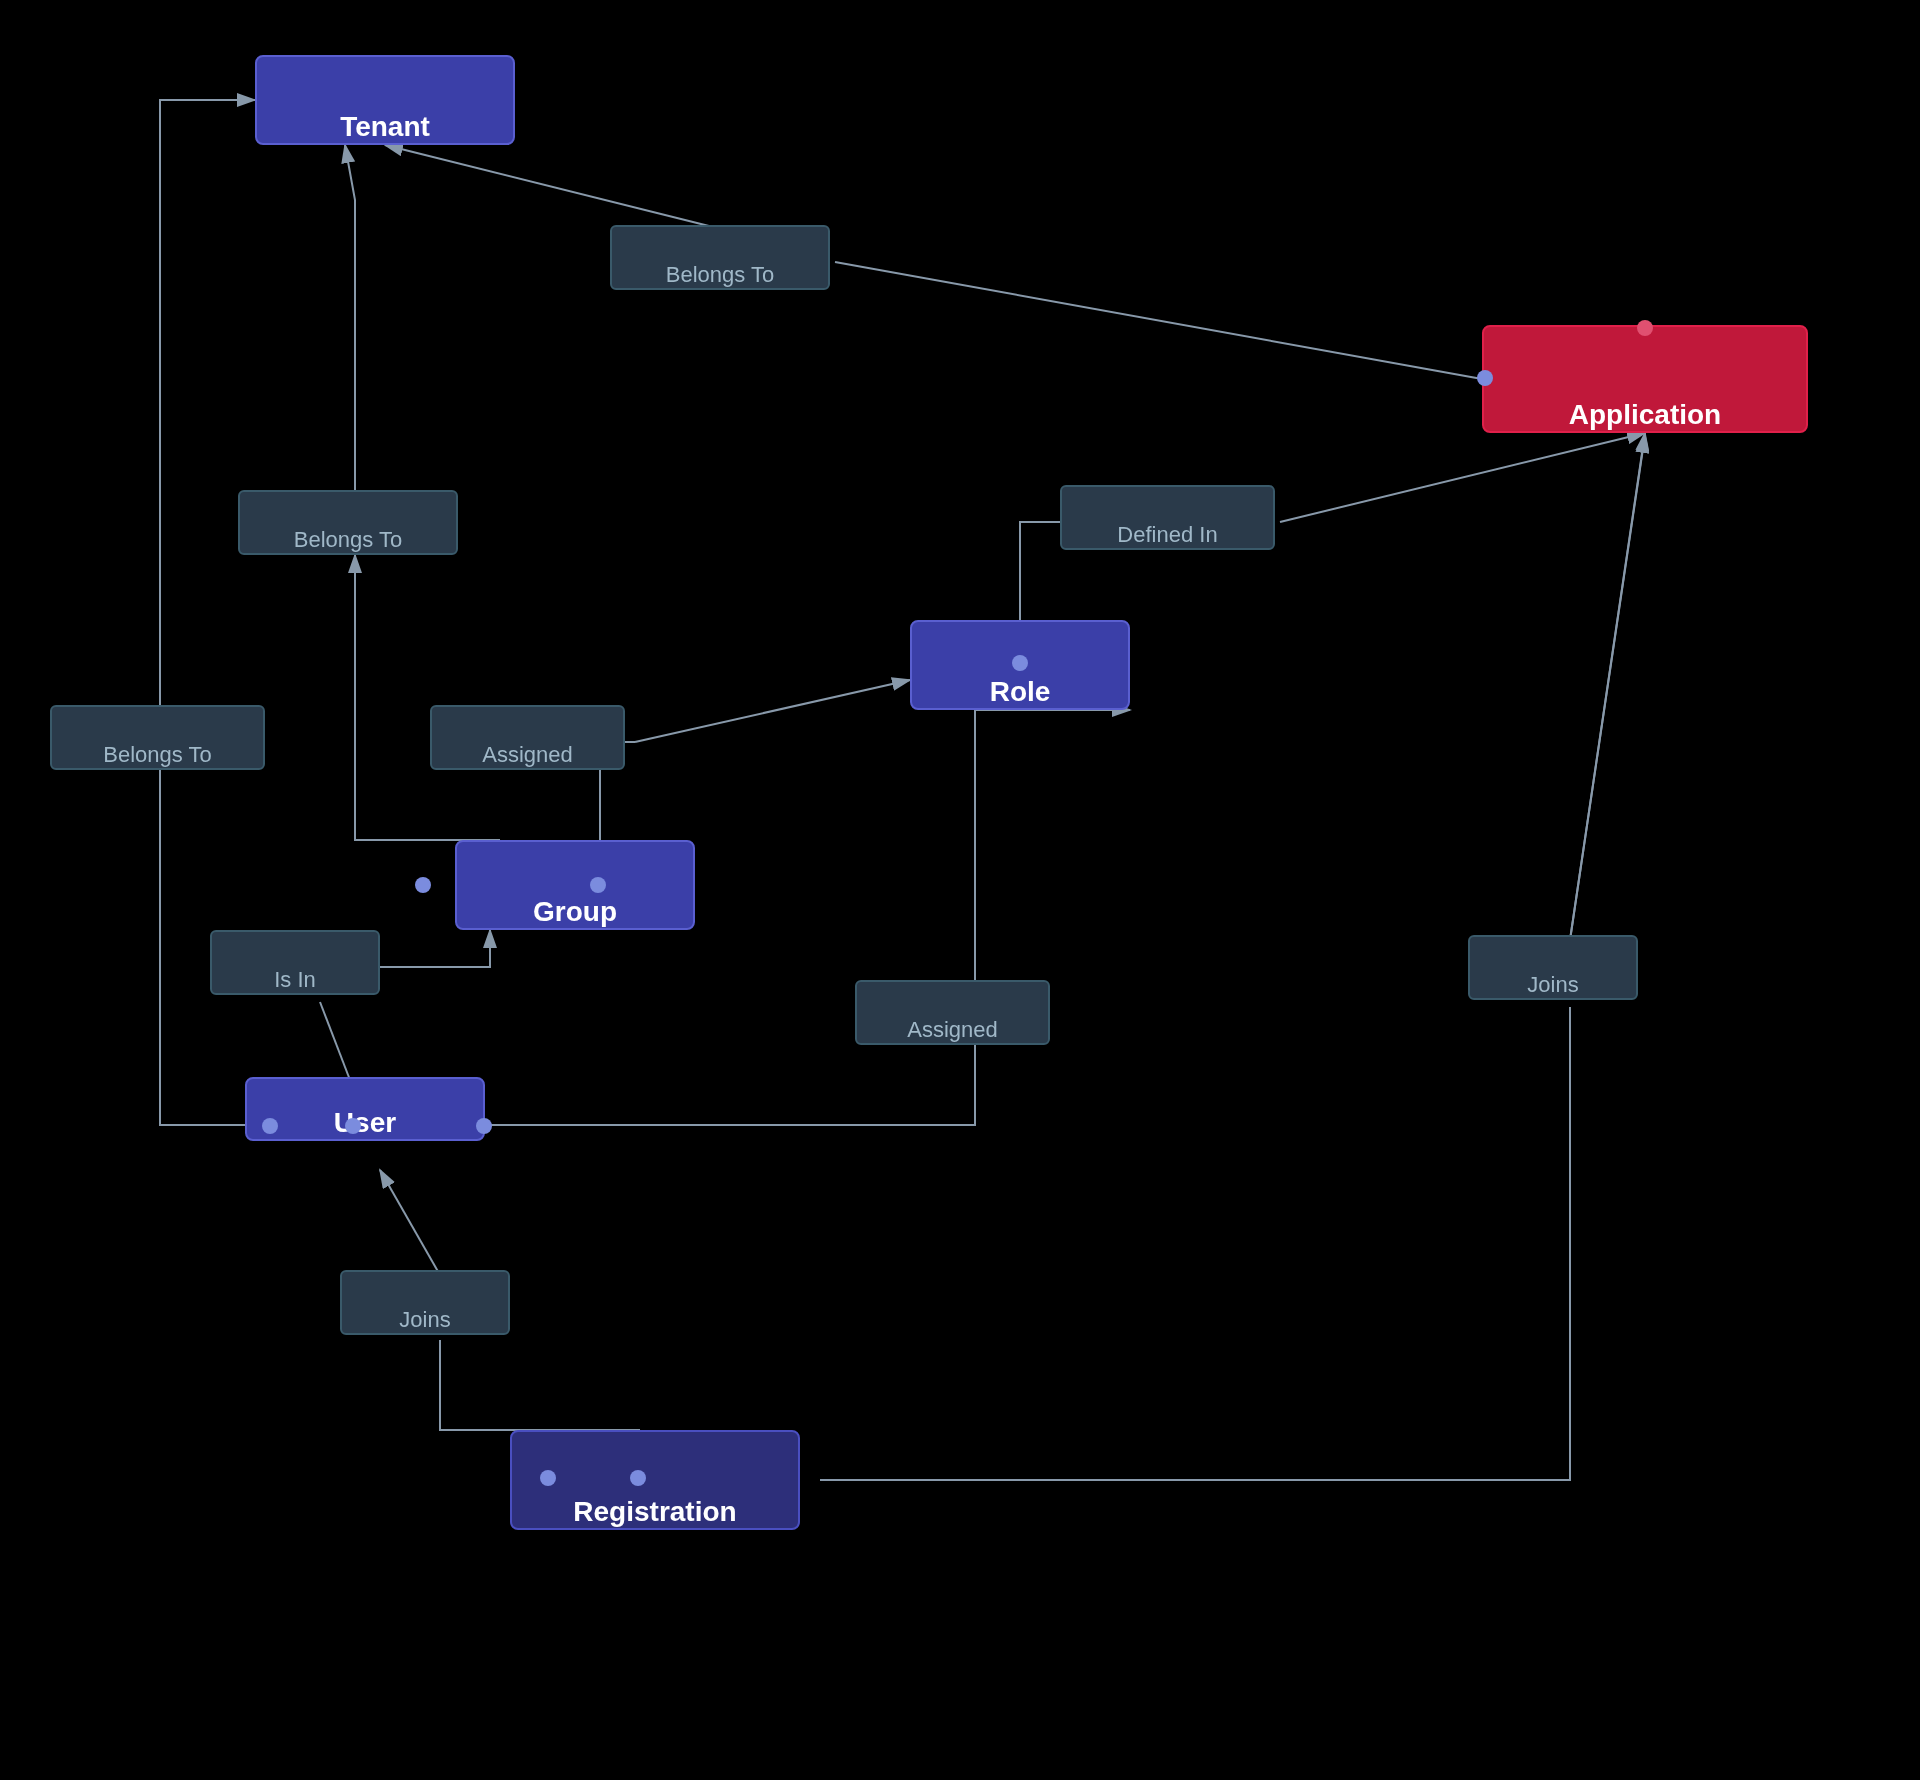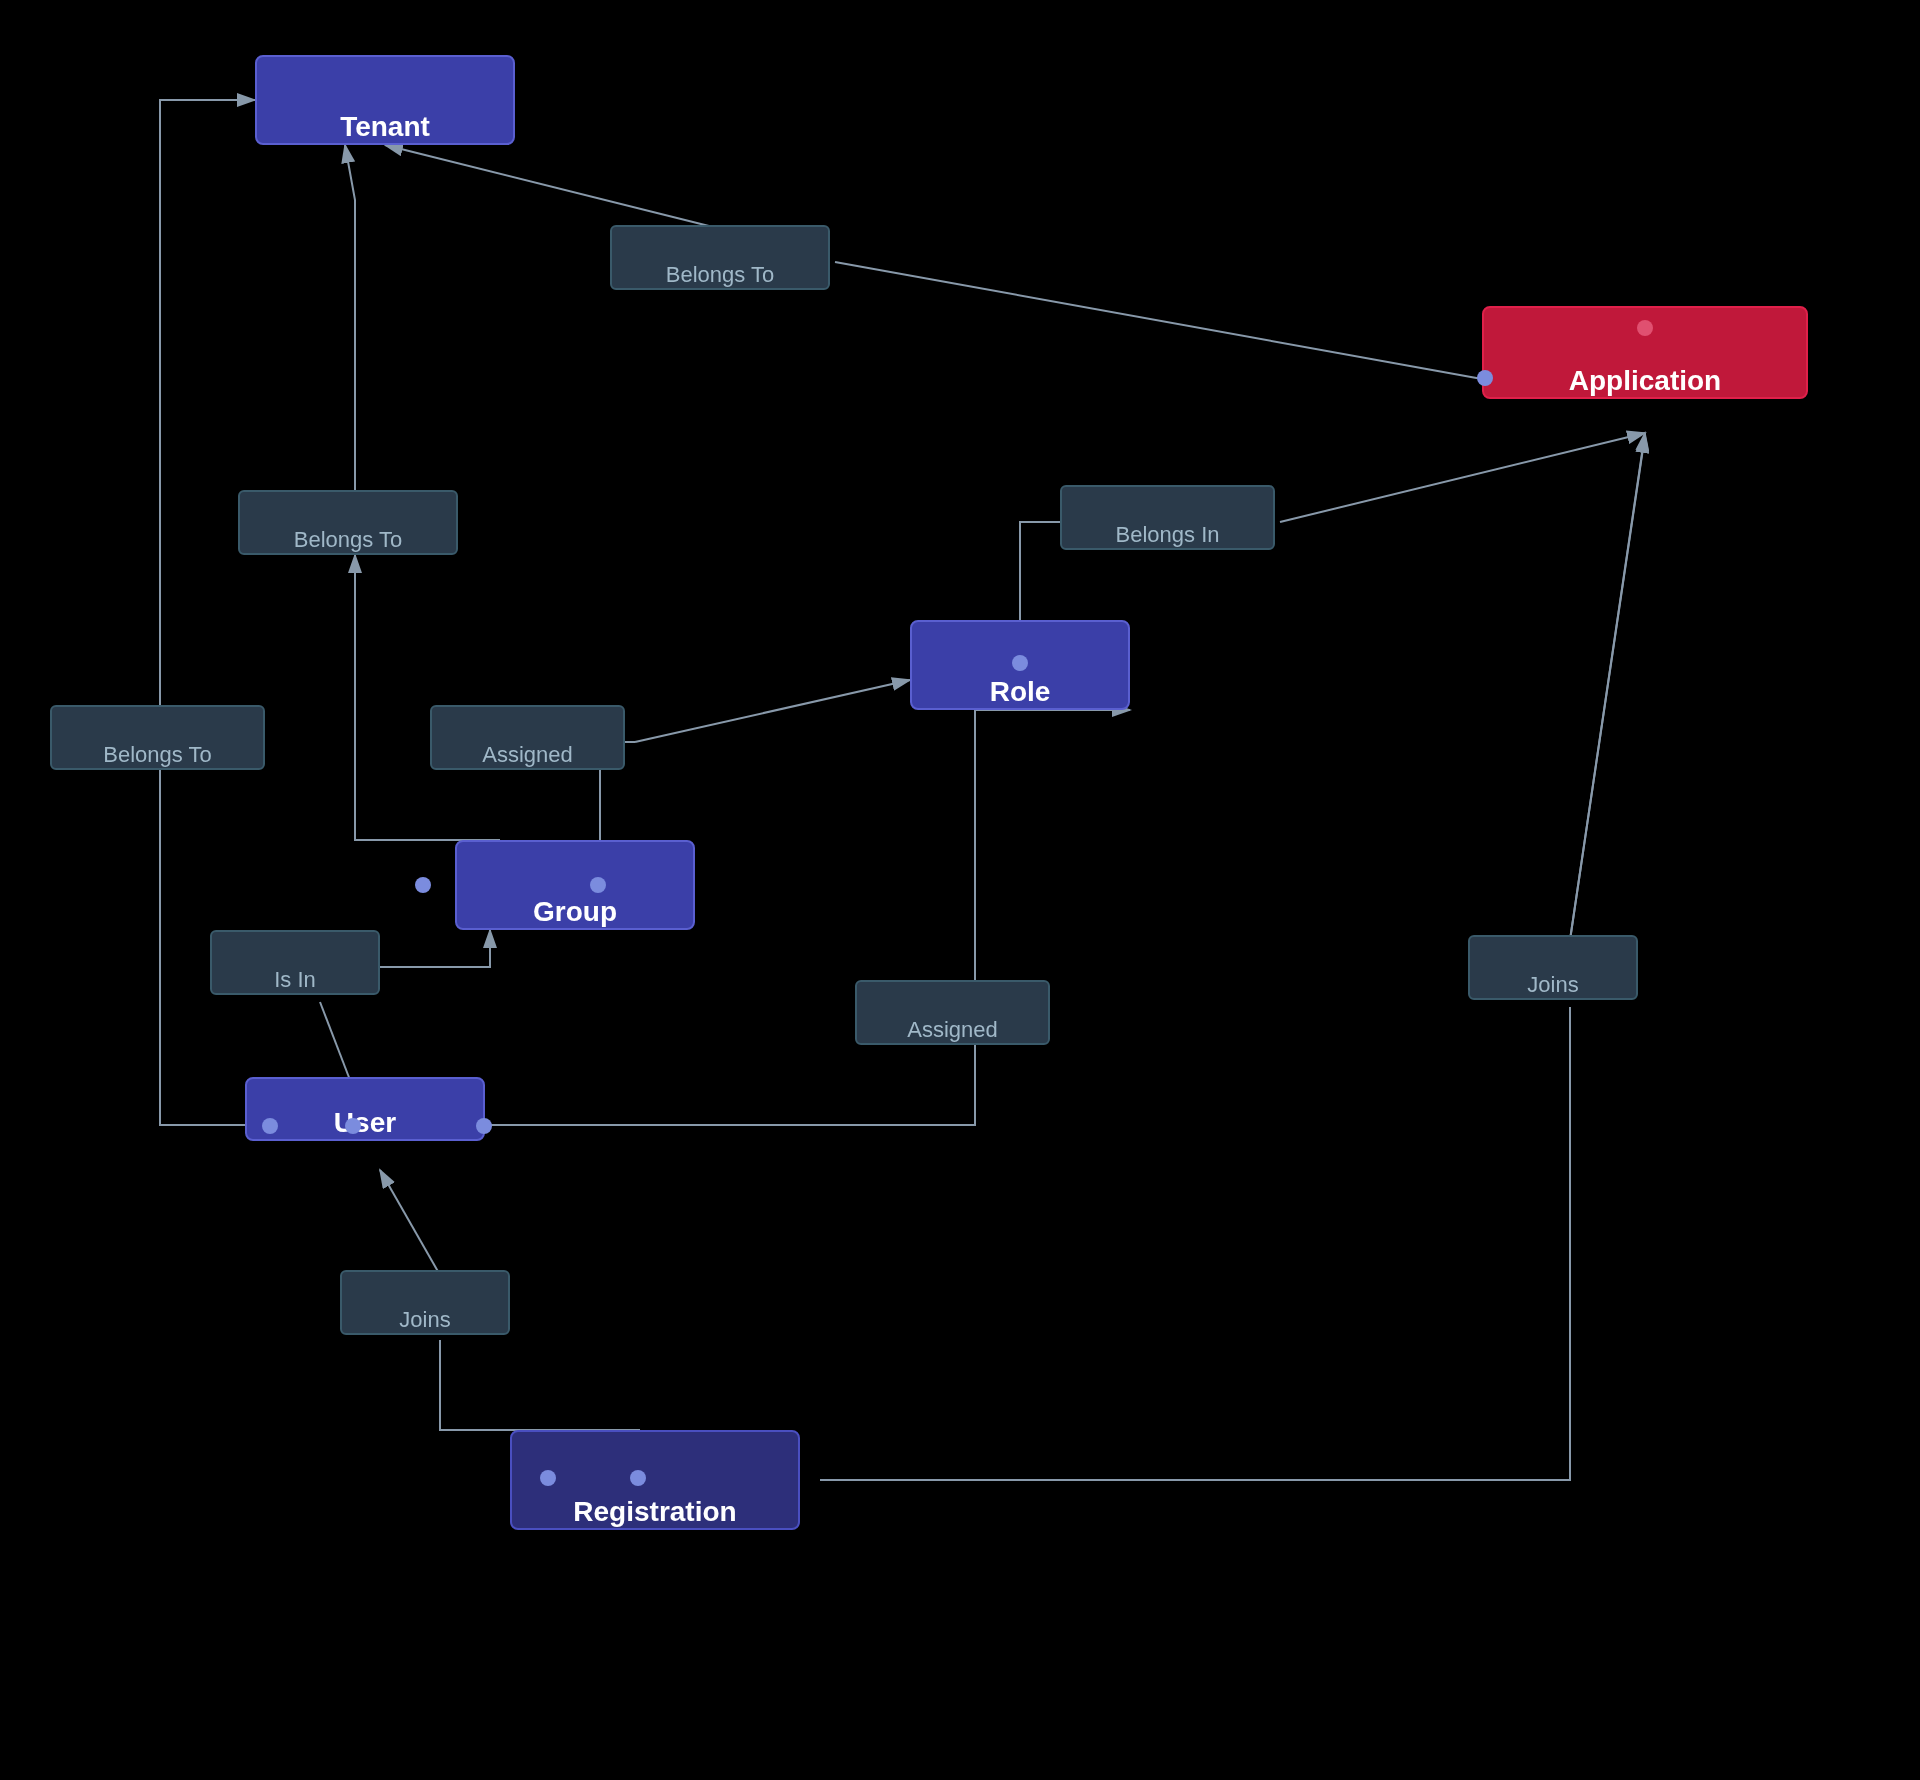--- a/index.html
+++ b/index.html
@@ -123,21 +123,21 @@
   <div class="dot dot-blue" style="left:262px; top:1118px;"></div>
   <div class="dot dot-blue" style="left:476px; top:1118px;"></div>
   <div class="dot dot-blue" style="left:345px; top:1118px;"></div>
   <div class="dot dot-blue" style="left:630px; top:1470px;"></div>
   <div class="dot dot-blue" style="left:540px; top:1470px;"></div>
 
   <div class="node node-entity-bright" style="left:255px; top:55px; width:260px; height:90px;">
     <span>Tenant</span>
   </div>
 
-  <div class="node node-application" style="left:1482px; top:306px; width:326px; height:93px;">
+  <div class="node node-application" style="left:1482px; top:325px; width:326px; height:108px;">
     <span>Application</span>
   </div>
 
   <div class="node node-entity-bright" style="left:910px; top:620px; width:220px; height:90px;">
     <span>Role</span>
   </div>
 
   <div class="node node-entity-bright" style="left:455px; top:840px; width:240px; height:90px;">
     <span>Group</span>
   </div>
@@ -156,21 +156,21 @@
 
   <div class="node node-edge" style="left:238px; top:490px; width:220px; height:65px;">
     <span>Belongs To</span>
   </div>
 
   <div class="node node-edge" style="left:50px; top:705px; width:215px; height:65px;">
     <span>Belongs To</span>
   </div>
 
   <div class="node node-edge" style="left:1060px; top:485px; width:215px; height:65px;">
-    <span>Belongs In</span>
+    <span>Defined In</span>
   </div>
 
   <div class="node node-edge" style="left:430px; top:705px; width:195px; height:65px;">
     <span>Assigned</span>
   </div>
 
   <div class="node node-edge" style="left:855px; top:980px; width:195px; height:65px;">
     <span>Assigned</span>
   </div>
 

